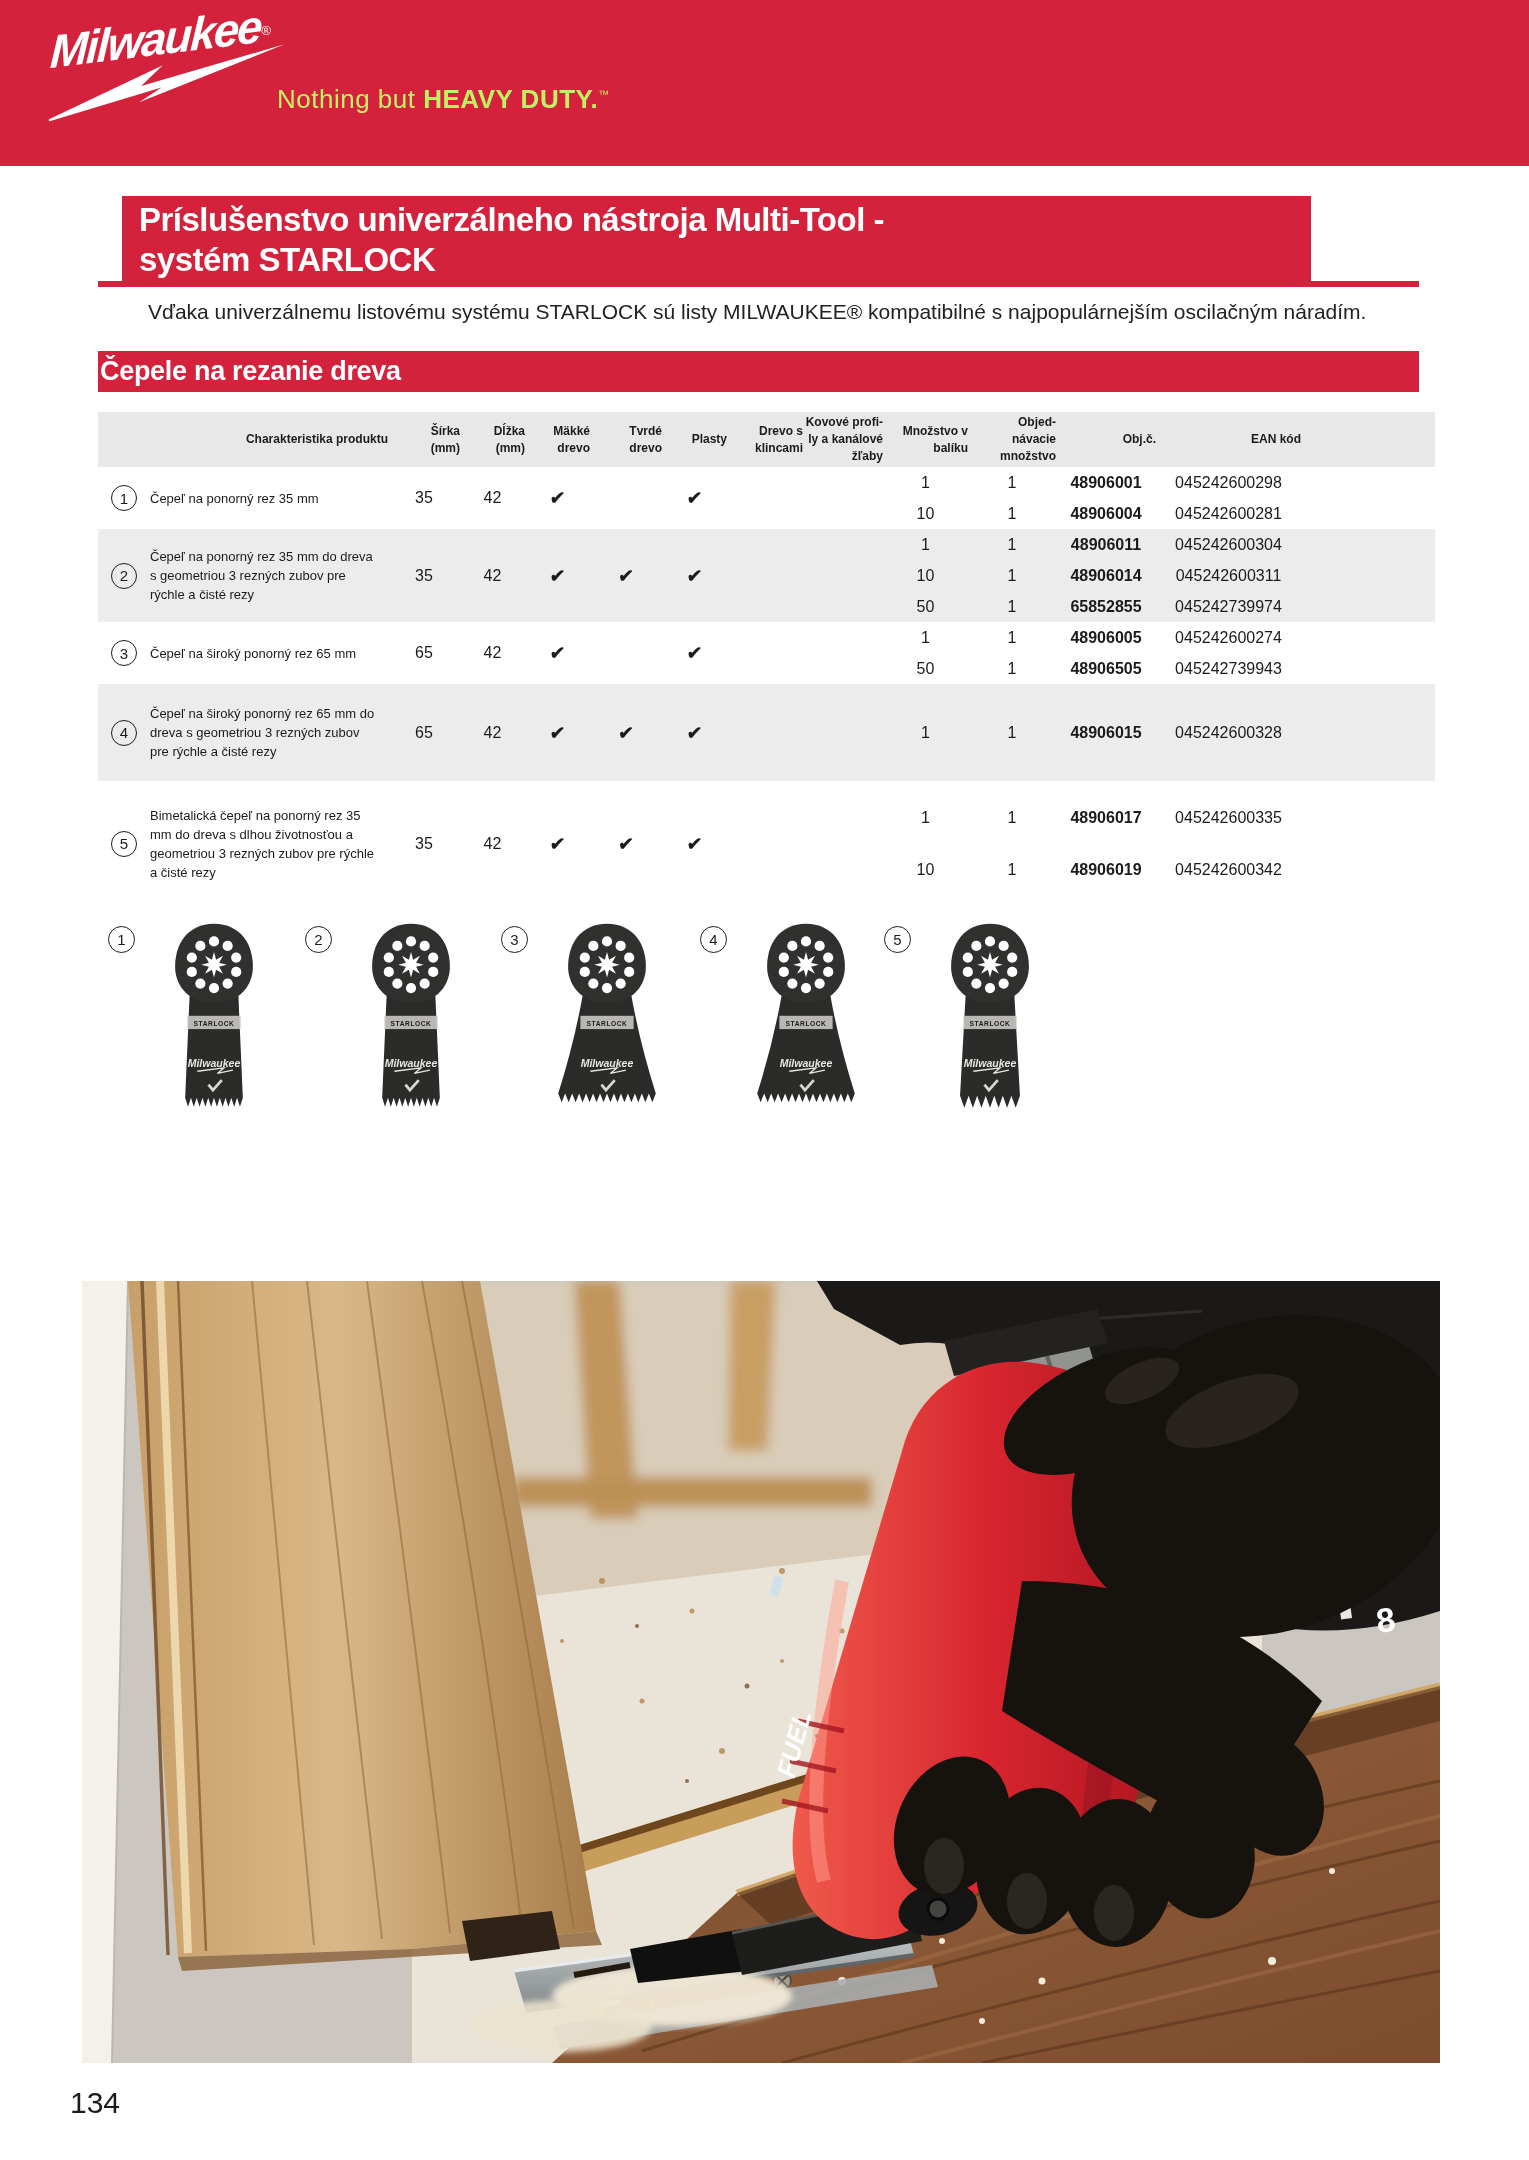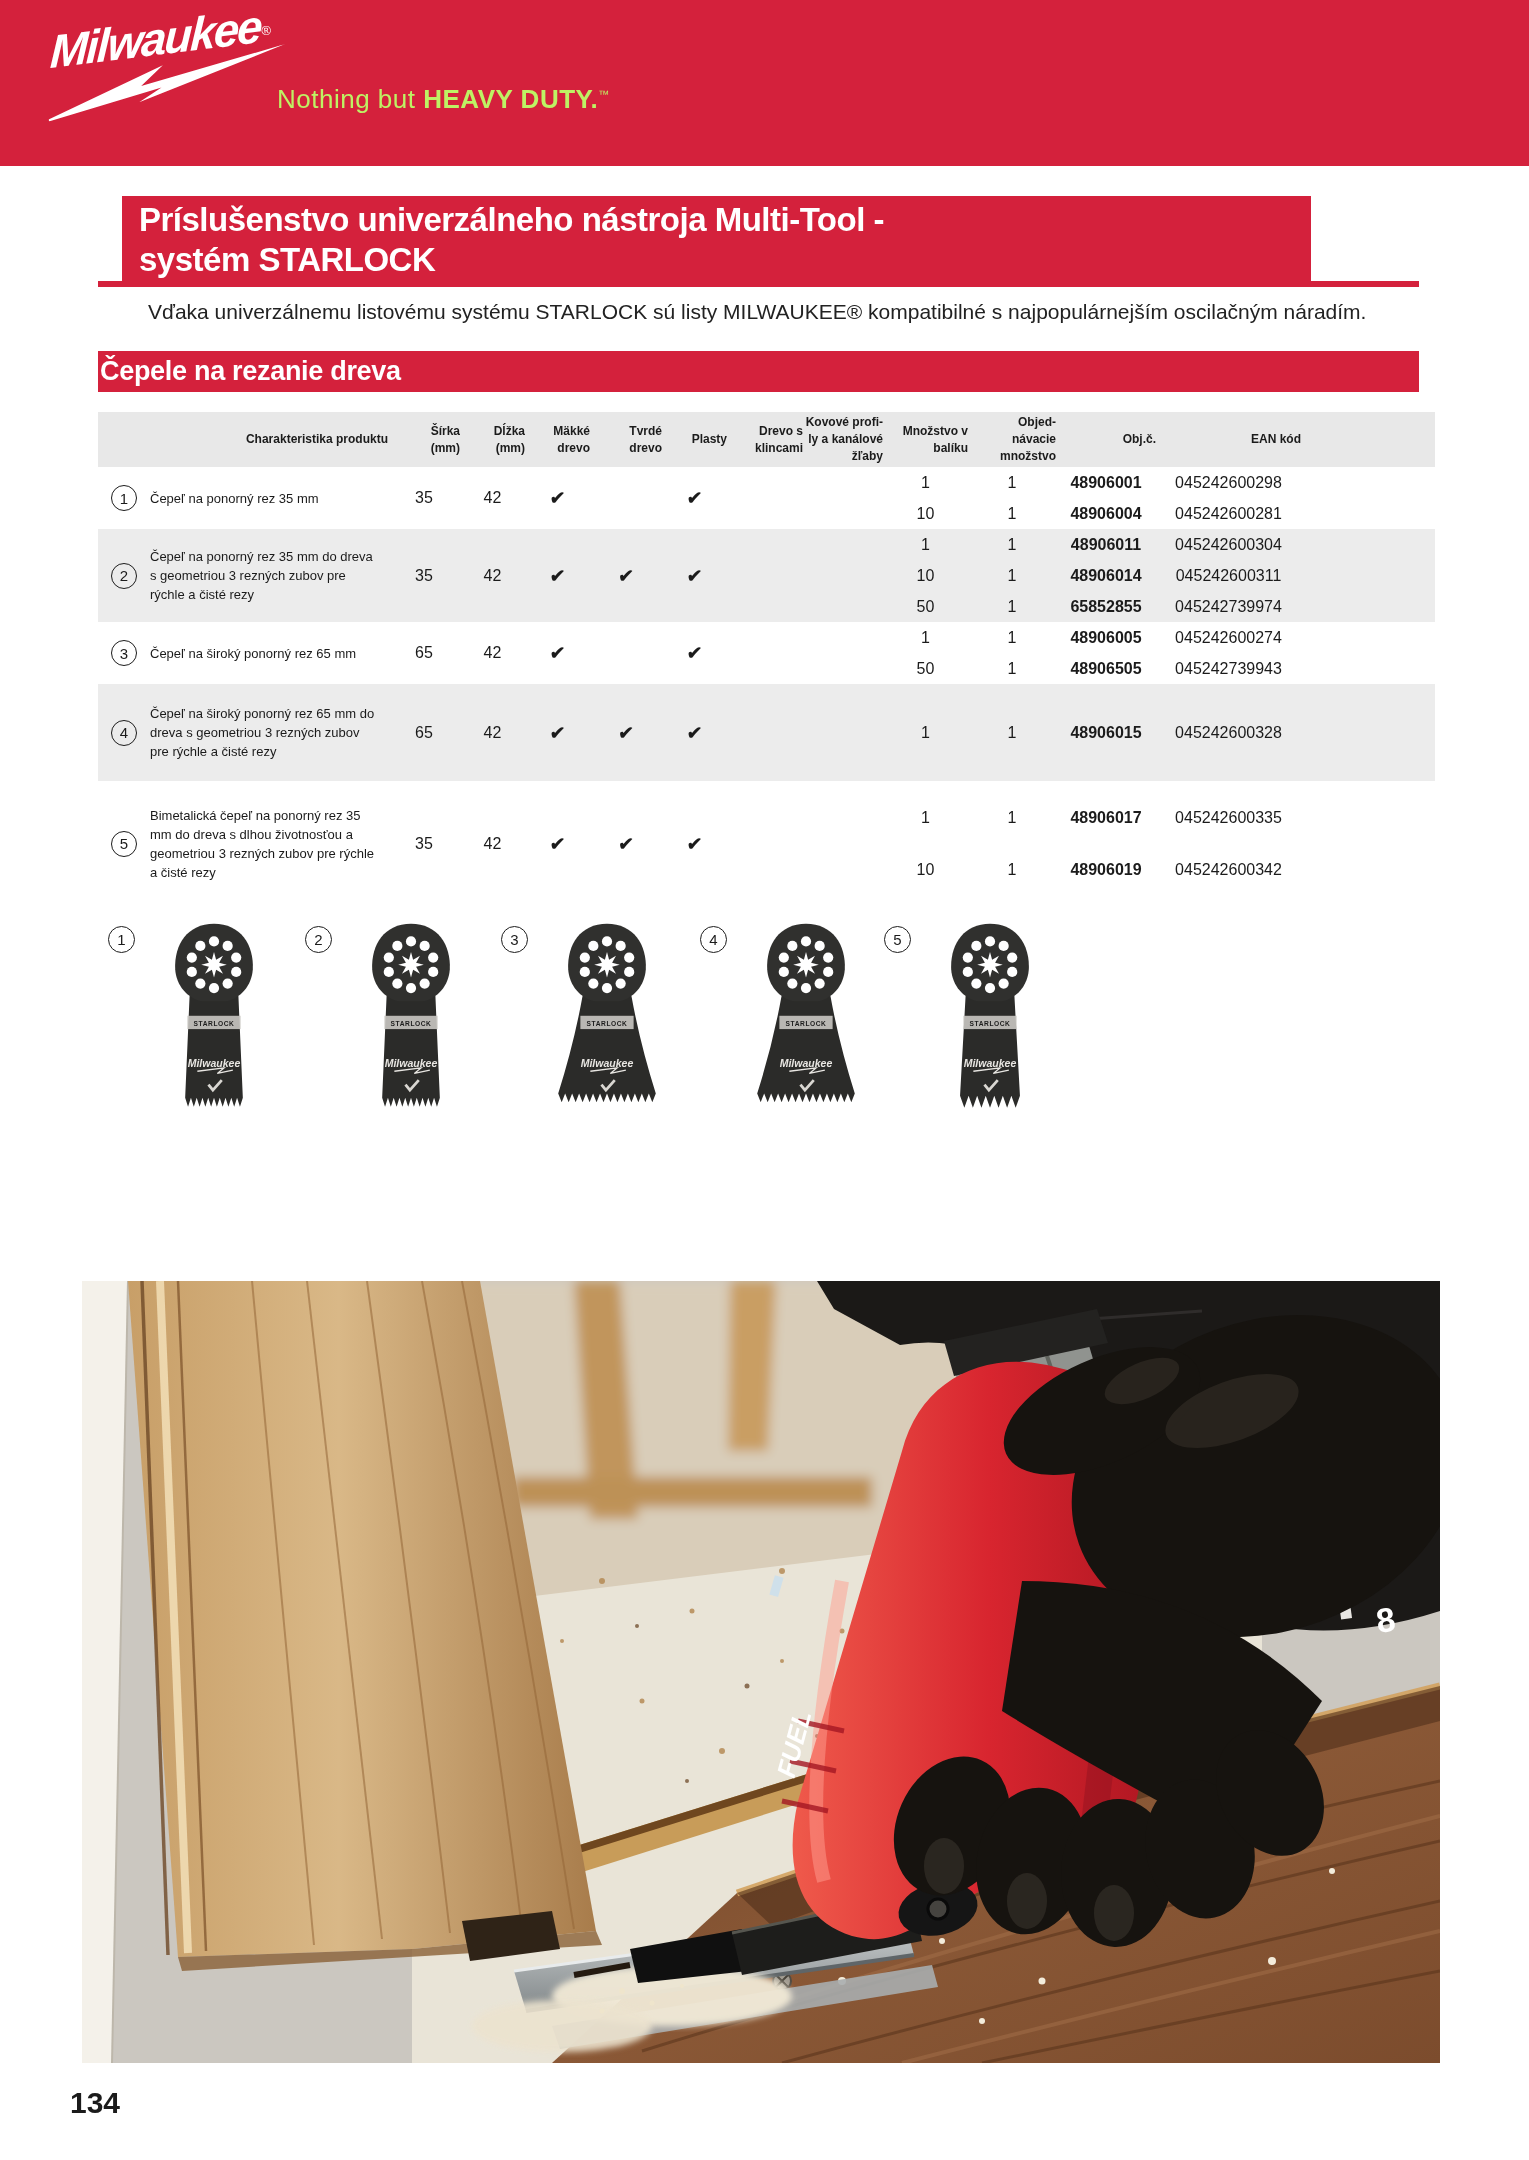--- a/index.html
+++ b/index.html
@@ -43,21 +43,21 @@
   
   .figure{position:absolute;left:98px;top:922px;width:1100px;height:220px;}
   .fig-item{position:absolute;top:0;display:flex;align-items:flex-start;}
   .fig-item .fig-circle{margin-top:4px;width:27px;height:27px;}
   .fig-item svg{height:192px;margin-left:18px;display:block;}
 
   
   .photo{position:absolute;left:82px;top:1281px;width:1358px;height:782px;overflow:hidden;background:#cbc7c0;}
   .photo svg{display:block;}
 
-  .page-num{position:absolute;left:70px;top:2086px;font-size:30px;font-weight:700;}
+  .page-num{position:absolute;left:70px;top:2086px;font-size:30px;font-weight:400;}
 </style>
 </head>
 <body>
 
 <div class="red-top">
   <div class="logo-wrap">
     <span class="logo-script">Milwaukee</span><span class="logo-reg">®</span>
     <svg class="bolt-svg" width="250" height="48" viewBox="0 0 250 48">
       <polygon points="0,46 120,6 96,24 244,0 92,40 116,28 0,48" fill="#fff"></polygon>
     </svg>

